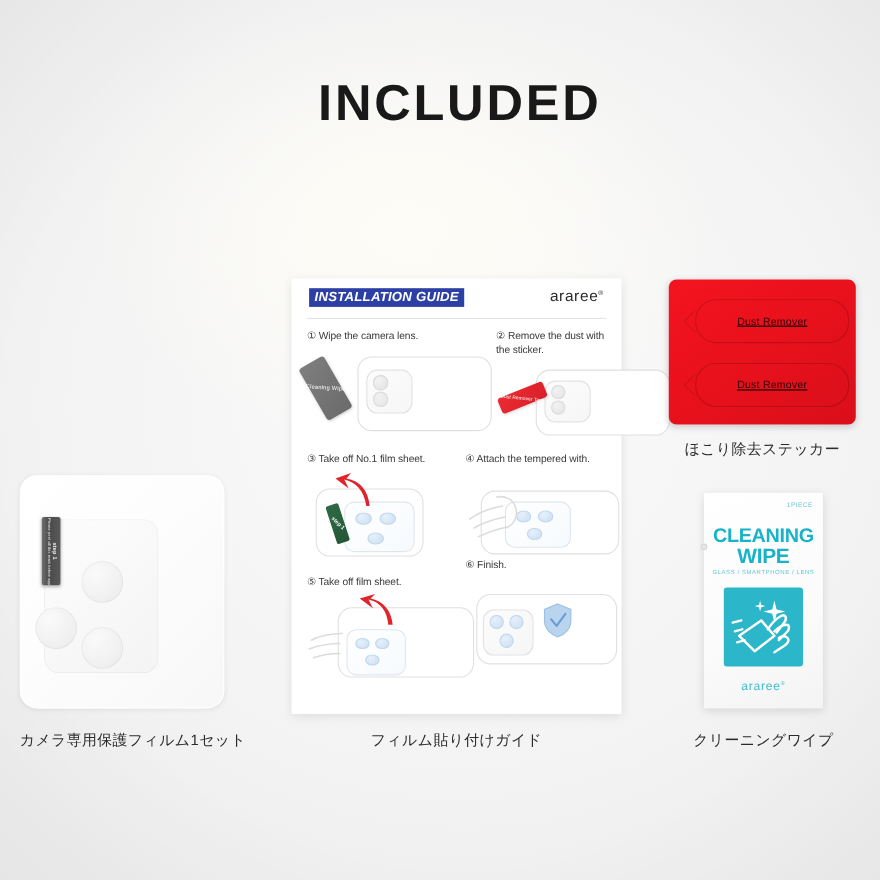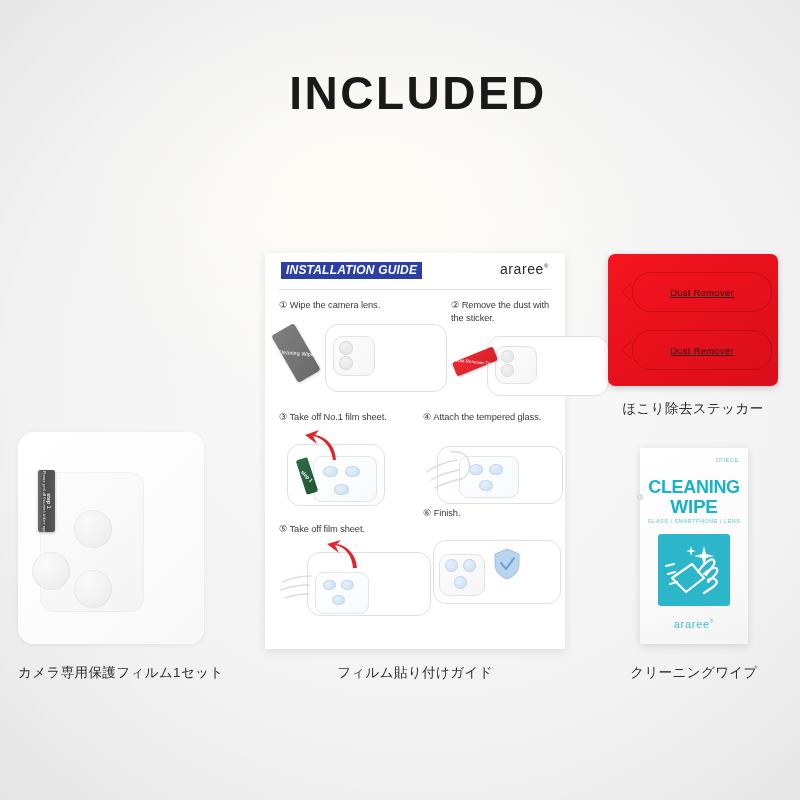--- a/index.html
+++ b/index.html
@@ -269,21 +269,21 @@
           <div class="green-tab" style="left:22px;top:28px;width:12px;height:36px;transform:rotate(-18deg);">
             <span>step 1</span>
           </div>
           <svg class="arrow-red" style="left:24px;top:0px;" width="34" height="32" viewBox="0 0 34 32">
             <path d="M30 30 C28 16 20 8 10 6 L14 14 L2 5 L16 0 L12 5 C24 7 32 16 33 30 Z" fill="#e0242c"></path>
           </svg>
         </div>
       </div>
 
       <div class="step s4">
-        <div class="lbl">④ Attach the tempered glass.</div>
+        <div class="lbl">④ Attach the tempered with.</div>
         <div class="art">
           <div class="phone-edge" style="left:14px;top:16px;width:124px;height:56px;"></div>
           <div class="glass-sheet" style="left:36px;top:26px;width:58px;height:40px;"></div>
           <div class="cam-dot blue" style="left:46px;top:34px;width:14px;height:11px;"></div>
           <div class="cam-dot blue" style="left:66px;top:34px;width:14px;height:11px;"></div>
           <div class="cam-dot blue" style="left:56px;top:50px;width:14px;height:11px;"></div>
           <svg class="hand" style="left:-2px;top:16px;" width="56" height="50" viewBox="0 0 56 50">
             <path d="M6 26 C14 20 24 16 36 14 M10 34 C18 29 28 26 38 24 M14 42 C22 38 30 35 40 33" stroke="#dcdcdc" stroke-width="1.4" fill="none" stroke-linecap="round"></path>
             <path d="M30 6 C38 4 46 8 48 16 C50 24 46 32 38 34" stroke="#dcdcdc" stroke-width="1.4" fill="none"></path>
           </svg>

